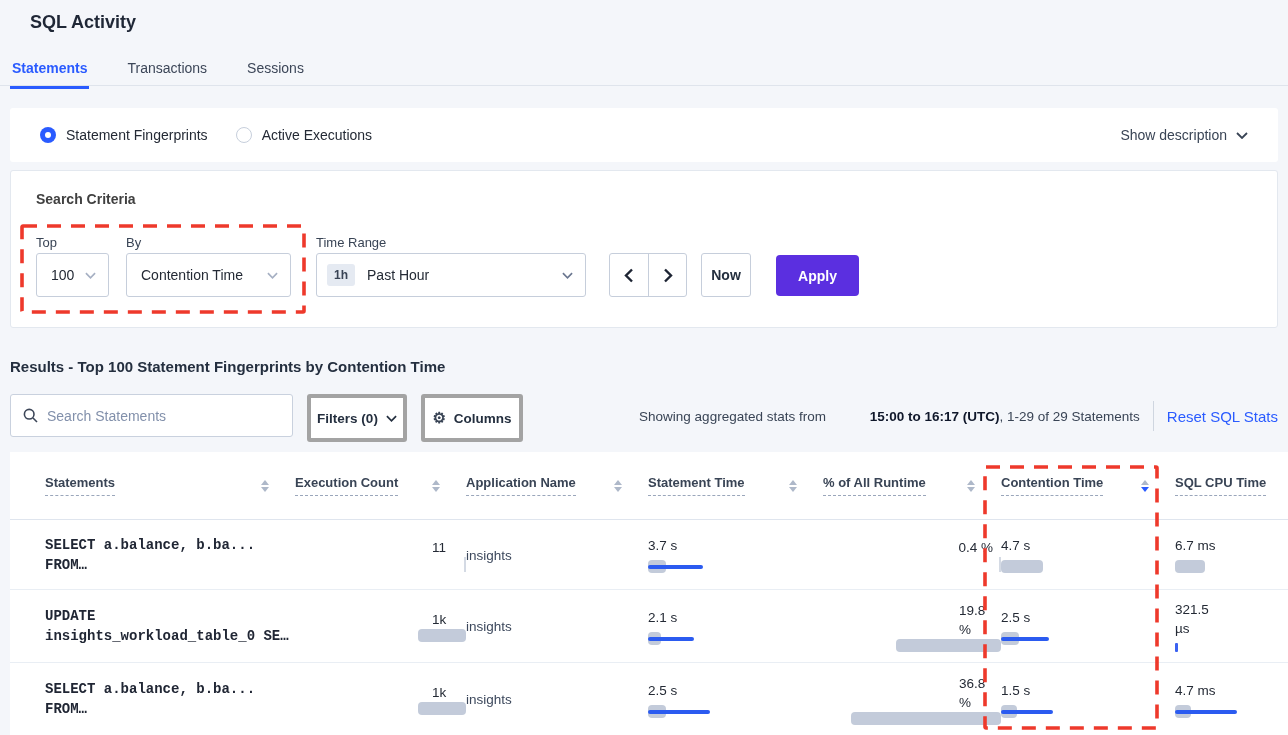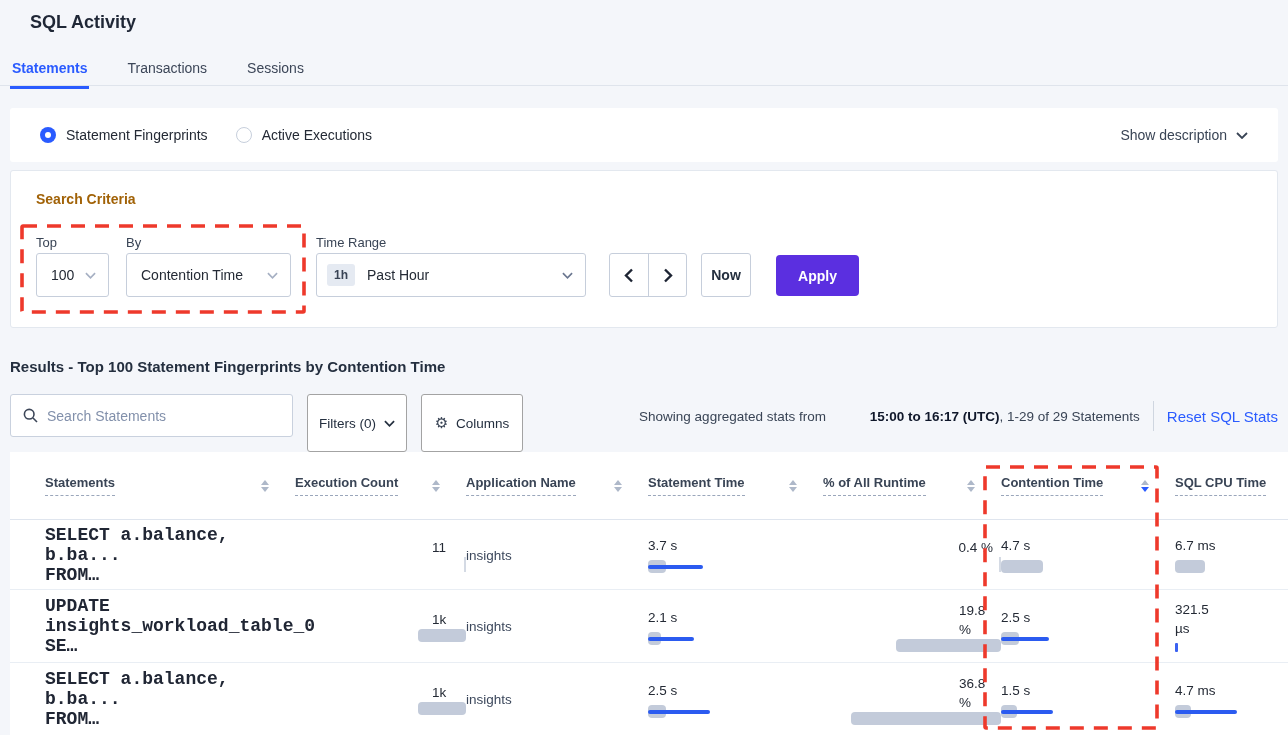--- a/index.html
+++ b/index.html
@@ -19,42 +19,42 @@
   .radio-group { display:flex; align-items:center; gap:28px; }
   .radio-opt { display:flex; align-items:center; gap:10px; }
   .radio { width:16px; height:16px; border-radius:50%; position:relative; flex:0 0 auto; }
   .radio.sel { background:#2a5bff; }
   .radio.sel::after { content:""; position:absolute; left:5px; top:5px; width:6px; height:6px; border-radius:50%; background:#fff; }
   .radio.unsel { background:#fff; border:1px solid #c7cfdc; }
   .radio-label { font-size:14px; color:#242a35; }
   .show-desc { margin-left:auto; display:flex; align-items:center; gap:9px; font-size:14px; color:#394455; cursor:pointer; }
 
   .card { position:absolute; left:10px; top:170px; width:1268px; height:158px; background:#fff; border:1px solid #e3e8ef; border-radius:3px; }
-  .card-title { position:absolute; left:25px; top:20px; font-size:14px; font-weight:bold; color:#a16207; }
+  .card-title { position:absolute; left:25px; top:20px; font-size:14px; font-weight:bold; color:#404040; }
   .fld-label { position:absolute; font-size:13px; font-weight:normal; color:#394455; top:64px; }
   .ctl { position:absolute; top:82px; height:44px; background:#fff; border:1px solid #c6cedb; border-radius:3px;
          display:flex; align-items:center; font-size:14px; color:#242a35; cursor:pointer; }
   .ctl .chev { margin-left:auto; margin-right:12px; }
   .badge-1h { background:#e5eaf2; color:#394455; font-size:12px; font-weight:bold; border-radius:3px; padding:4px 7px; margin:0 12px 0 10px; }
   .arrow-group { position:absolute; left:598px; top:82px; height:44px; display:flex; border:1px solid #c6cedb; border-radius:3px; background:#fff; }
   .arrow-btn { width:38px; display:flex; align-items:center; justify-content:center; cursor:pointer; }
   .arrow-btn + .arrow-btn { border-left:1px solid #c6cedb; }
   .btn-now { position:absolute; left:690px; top:82px; width:50px; height:44px; background:#fff; border:1px solid #c6cedb; border-radius:3px;
              display:flex; align-items:center; justify-content:center; font-size:14px; font-weight:bold; color:#242f3f; cursor:pointer; }
   .btn-apply { position:absolute; left:765px; top:84px; width:83px; height:41px; background:#5b2fe0; border:none; border-radius:4px;
                color:#fff; font-size:14px; font-weight:bold; cursor:pointer; }
 
   .results-title { position:absolute; left:10px; top:358px; font-size:15px; font-weight:bold; color:#242f3f; }
 
   .search-box { position:absolute; left:10px; top:394px; width:283px; height:43px; background:#fff; border:1px solid #c9d1de; border-radius:3px;
                 display:flex; align-items:center; padding:0 12px; gap:9px; }
   .search-box input { border:none; outline:none; flex:1; font-size:14px; font-family:"Liberation Sans",sans-serif; color:#242a35; }
   .search-box input::placeholder { color:#8290ab; }
-  .btn-light { position:absolute; top:394px; height:58px; background:#fff; border:1px solid #a3a3a3; border-radius:3px;
-               display:flex; align-items:center; justify-content:center; gap:8px; font-size:13.5px; font-weight:normal; color:#242f3f; cursor:pointer; }
+  .btn-light { position:absolute; top:394px; height:48px; background:#fff; border:4px solid #a3a3a3; border-radius:3px;
+               display:flex; align-items:center; justify-content:center; gap:8px; font-size:13.5px; font-weight:bold; color:#242f3f; cursor:pointer; }
   #filters-btn { left:307px; width:100px; }
   #columns-btn { left:421px; width:102px; }
   .gear { font-size:15px; color:#394455; }
 
   .stats-wrap { position:absolute; right:10px; top:398px; height:36px; display:flex; align-items:center; gap:13px; }
   .stats-text { font-size:13.5px; color:#394455; white-space:nowrap; }
   .stats-text b { color:#0f172a;margin-left:40px; }
   .stats-div { width:1px; height:30px; background:#cfd6e0; }
   .reset-link { font-size:15px; color:#2a5bff; cursor:pointer; white-space:nowrap; }
 
@@ -64,21 +64,21 @@
   .th { display:flex; align-items:center; justify-content:space-between; padding-right:26px; cursor:pointer; }
   .th-label { font-size:13px; font-weight:bold; color:#394455; border-bottom:1px dashed #9aa6bb; padding-bottom:5px; white-space:nowrap; }
   .sorts { display:flex; flex-direction:column; gap:2px; }
   .tri { width:0; height:0; border-left:4px solid transparent; border-right:4px solid transparent; }
   .tri.up { border-bottom:5px solid #aeb8c9; }
   .tri.down { border-top:5px solid #aeb8c9; }
   .tri.down.active { border-top-color:#2a5bff; }
 
   .trow { border-bottom:1px solid #e9eef4; }
   .trow:last-child { border-bottom:none; }
-  .stmt { font-family:"Liberation Mono","DejaVu Sans Mono",monospace; font-size:18px; line-height:20px; color:#202634;
+  .stmt { font-family:"Liberation Mono","DejaVu Sans Mono",monospace; font-size:14px; line-height:20px; color:#202634;
           white-space:pre-line; font-weight:bold; cursor:pointer; }
   .cellval { font-size:13.5px; color:#242a35; white-space:pre-line; line-height:19px; }
   .appname { font-size:13.5px; color:#3c485c; }
   .inline-cell { display:flex; align-items:flex-end;flex-direction:column; }
   .inline-cell .cellval { min-width:34px; }
   .stack-cell { display:flex; flex-direction:column; gap:5px; align-items:flex-start; }
   .barwrap { position:relative; height:13px; min-width:2px; }
   .bar-mean { position:absolute; left:0; top:0; height:13px; background:#c3cbda; border-radius:4px; }
   .bar-line { position:absolute; left:0; top:5px; height:4px; background:#2b5bf0; border-radius:2px; }
   .tick-gray { width:2px; height:15px; background:#d4dae4; margin-left:6px; }

